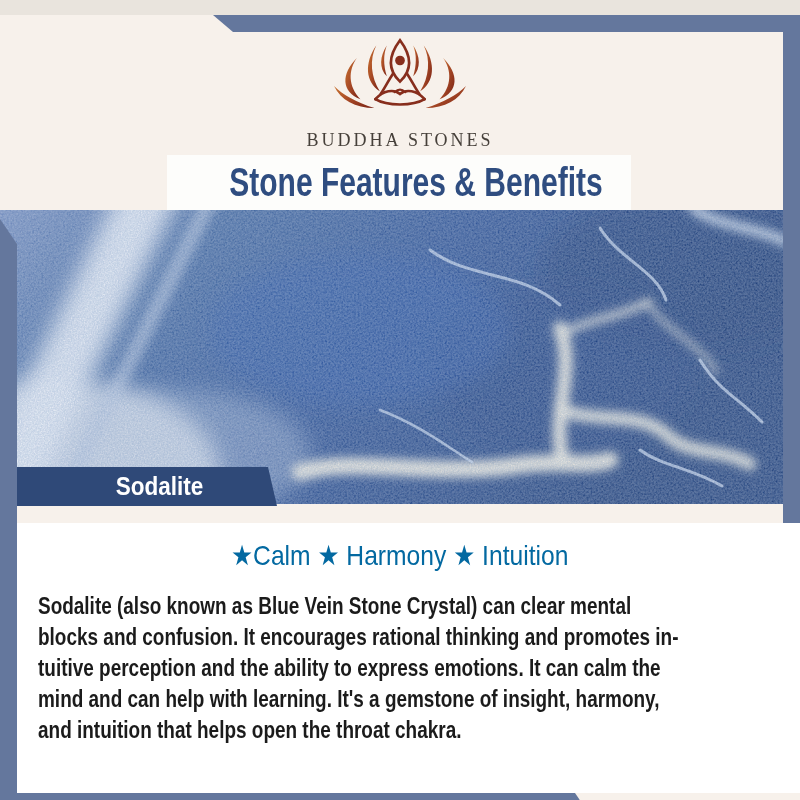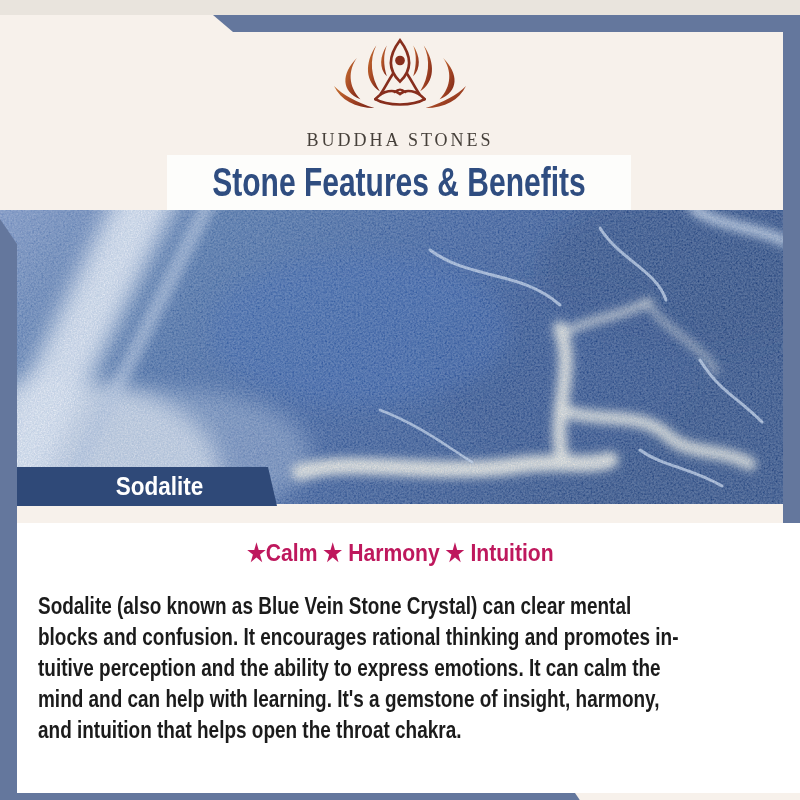--- a/index.html
+++ b/index.html
@@ -20,35 +20,35 @@
   .frame-bottom-band{left:0;top:778px;width:590px;height:22px;
     clip-path:polygon(0 0,calc(100% - 15px) 0,100% 100%,0 100%);}
   
   .brand-block{position:absolute;left:0;top:20px;width:800px;
     display:flex;flex-direction:column;align-items:center;}
   .brand-logo{width:170px;height:88px;}
   .brand-name{margin-top:7px;font-family:"Liberation Serif", serif;
     font-size:18px;letter-spacing:3px;color:#46403a;}
   
   .title-strip{position:absolute;left:167px;top:140px;width:464px;height:55px;
-    background:#fdfdfb;display:flex;align-items:center;justify-content:center;}
+    background:#fdfdfb;display:flex;align-items:center;justify-content:flex-start;}
   .page-title{font-size:40px;font-weight:bold;color:#2f4d80;white-space:nowrap;
     transform:scaleX(0.75);transform-origin:50% 50%;letter-spacing:0;}
   
   .stone-photo{position:absolute;left:0;top:195px;width:783px;height:294px;overflow:visible;}
   .stone-photo svg{display:block;width:783px;height:294px;}
   .stone-name-banner{position:absolute;left:17px;top:257px;width:235px;height:39px;
     background:#2f4978;display:flex;align-items:center;justify-content:center;
     clip-path:polygon(0 0,calc(100% - 9px) 0,100% 100%,0 100%);padding-left:25px;}
   .stone-name-label{color:#ffffff;font-size:25px;font-weight:bold;white-space:nowrap;
     transform:scaleX(0.9);}
   
   .white-panel{position:absolute;left:17px;top:508px;width:783px;height:270px;background:#ffffff;}
   .benefits-line{position:absolute;left:0;top:524px;width:800px;text-align:center;
-    font-size:24px;font-weight:bold;color:#be185d;}
+    font-size:28px;font-weight:normal;color:#0369a1;}
   .benefits-line span{display:inline-block;transform:scaleX(0.88);white-space:nowrap;}
   .description{position:absolute;left:38px;top:575px;width:925px;
     transform:scaleX(0.79);transform-origin:0 0;
     font-size:24px;font-weight:bold;line-height:31px;color:#1b1b1b;}
   .description .line{display:block;white-space:nowrap;font-weight:bold;}
 </style>
 </head>
 <body>
 
 <div class="canvas">

